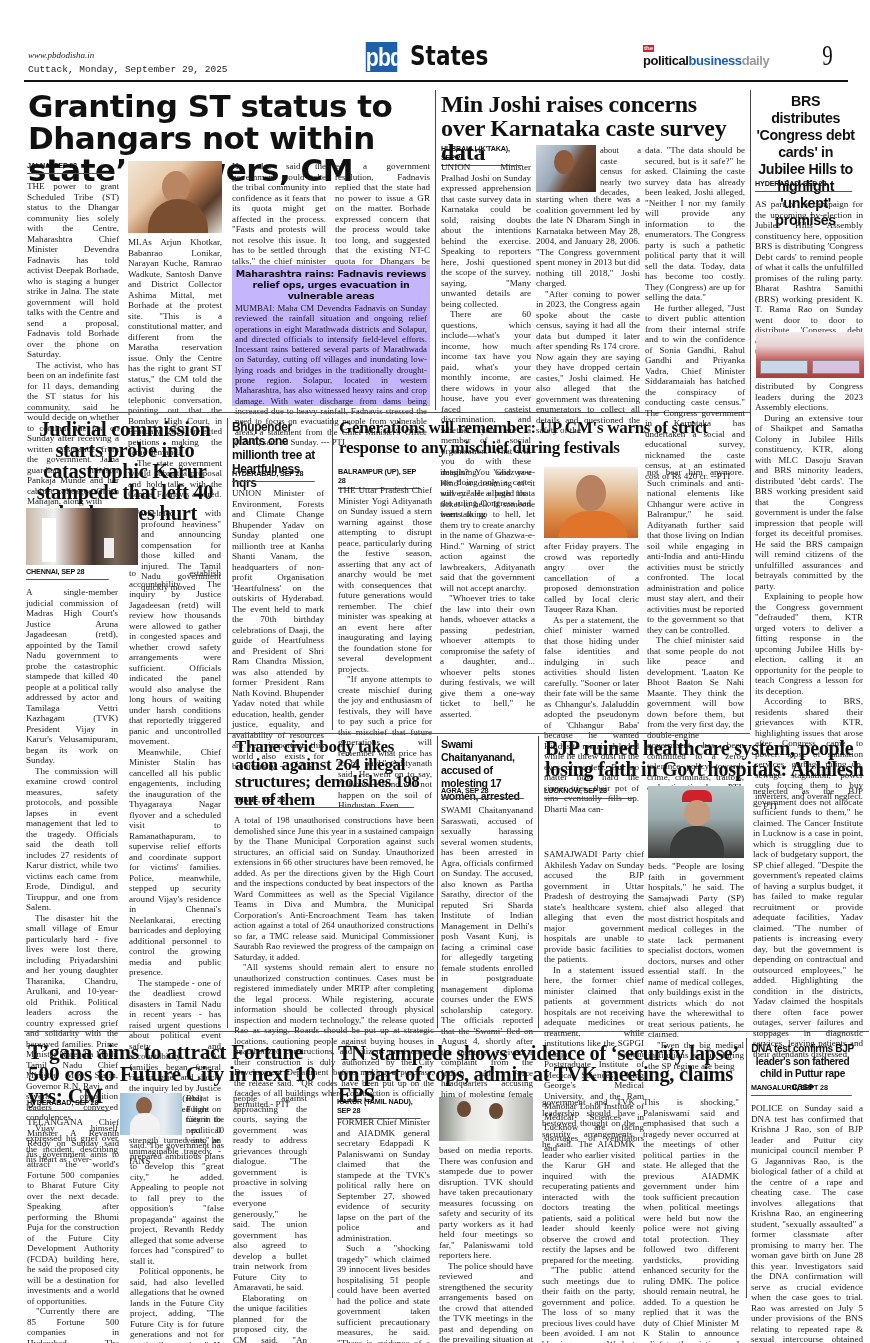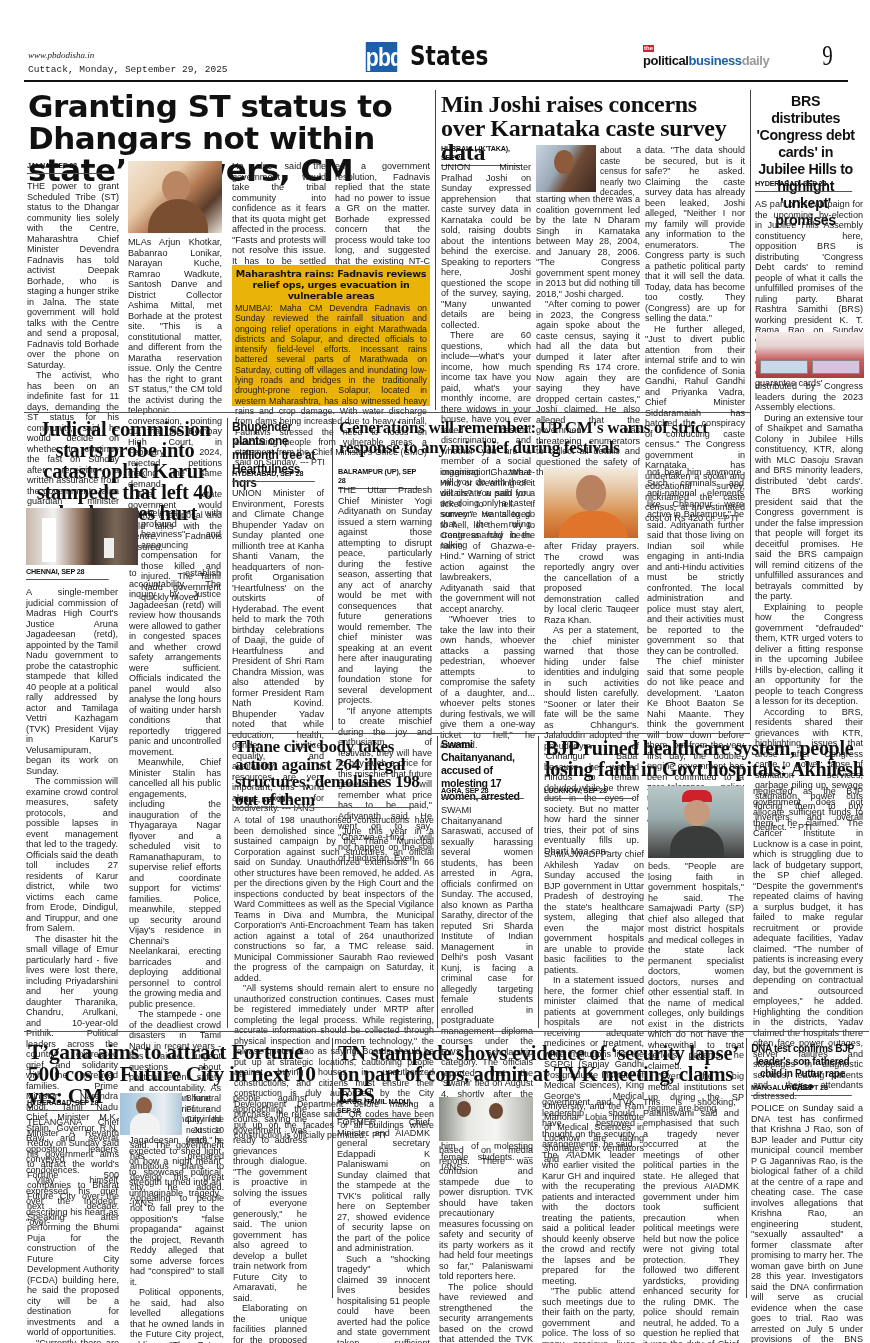--- a/index.html
+++ b/index.html
@@ -1,19 +1,19 @@
 <!DOCTYPE html>
 <html><head>
 <meta charset="utf-8">
 <style>
 *{box-sizing:border-box;margin:0;padding:0}
 html,body{width:870px;height:1343px;background:#fff;overflow:hidden}
 body{font-family:"DejaVu Serif","Liberation Serif",serif;color:#111;position:relative}
 .abs{position:absolute}
-.body{font-family:Liberation Sans, sans-serif;font-size:9.1px;line-height:10.5px;text-align:justify;color:#1a1a1a;hyphens:auto}
+.body{font-family:Liberation Serif, serif;font-size:9.1px;line-height:10.5px;text-align:justify;color:#1a1a1a;hyphens:auto}
 .body p{text-indent:9px}
 .body p:first-child{text-indent:0}
 .dl{font-family:"Liberation Sans",sans-serif;font-weight:bold;font-size:8px;letter-spacing:-0.2px;border-bottom:1px solid #555;padding-bottom:3px;margin-bottom:7px;transform:scaleX(0.9);transform-origin:left}
 .hl-sans{font-family:"DejaVu Sans","Liberation Sans",sans-serif;font-weight:bold;color:#111;line-height:1.0;letter-spacing:-0.5px}
 .hl-serif{font-family:"Liberation Serif",serif;color:#111;line-height:0.98;letter-spacing:-0.3px}
 .hl-cond{font-family:"Liberation Sans",sans-serif;color:#111;line-height:1.05;letter-spacing:-0.4px}
 .vrule{position:absolute;width:1px;background:#444}
 .hrule{position:absolute;height:1px;background:#666}
 .photo{position:absolute;overflow:hidden}
 </style>
@@ -52,21 +52,21 @@
   </div>
   <div class="abs body" style="left:232px;top:161px;width:94px">
     <p>He also said the government would take the tribal community into confidence as it fears that its quota might get affected in the process. "Fasts and protests will not resolve this issue. It has to be settled through talks," the chief minister said, inviting Borhade to Mumbai for discussions.</p>
     <p>When Borhade demand-</p>
   </div>
   <div class="abs body" style="left:335px;top:161px;width:95px">
     <p>ed a government resolution, Fadnavis replied that the state had no power to issue a GR on the matter. Borhade expressed concern that the process would take too long, and suggested that the existing NT-C quota for Dhangars be shifted into the ST category without affecting the rights of Adivasi communities. --- PTI</p>
   </div>
 </div>
 
-<div class="abs" style="left:232px;top:265px;width:198px;height:141px;background:#eab308">
+<div class="abs" style="left:232px;top:265px;width:198px;height:141px;background:#c4b5fd">
   <h2 class="hl-sans" style="font-size:9.5px;line-height:11px;text-align:center;padding:3px 3px 2px;letter-spacing:-0.2px">Maharashtra rains: Fadnavis reviews relief ops, urges evacuation in vulnerable areas</h2>
   <div class="body" style="padding:0 3px;font-size:8.8px;line-height:10.3px">MUMBAI: Maha CM Devendra Fadnavis on Sunday reviewed the rainfall situation and ongoing relief operations in eight Marathwada districts and Solapur, and directed officials to intensify field-level efforts. Incessant rains battered several parts of Marathwada on Saturday, cutting off villages and inundating low-lying roads and bridges in the traditionally drought-prone region. Solapur, located in western Maharashtra, has also witnessed heavy rains and crop damage. With water discharge from dams being increased due to heavy rainfall, Fadnavis stressed the need to focus on evacuating people from vulnerable areas, a statement from the Chief Minister's Office (CMO) said on Sunday. --- PTI</div>
 </div>
 
 <div class="vrule" style="left:435px;top:90px;height:320px"></div>
 <div class="hrule" style="left:24px;top:412px;width:726px;background:#555"></div>
 
 <div>
   <h1 class="abs hl-serif" style="left:441px;top:92px;width:305px;font-size:24px;line-height:24px">Min Joshi raises concerns over Karnataka caste survey data</h1>
   <div class="abs" style="left:441px;top:144px;width:90px">

